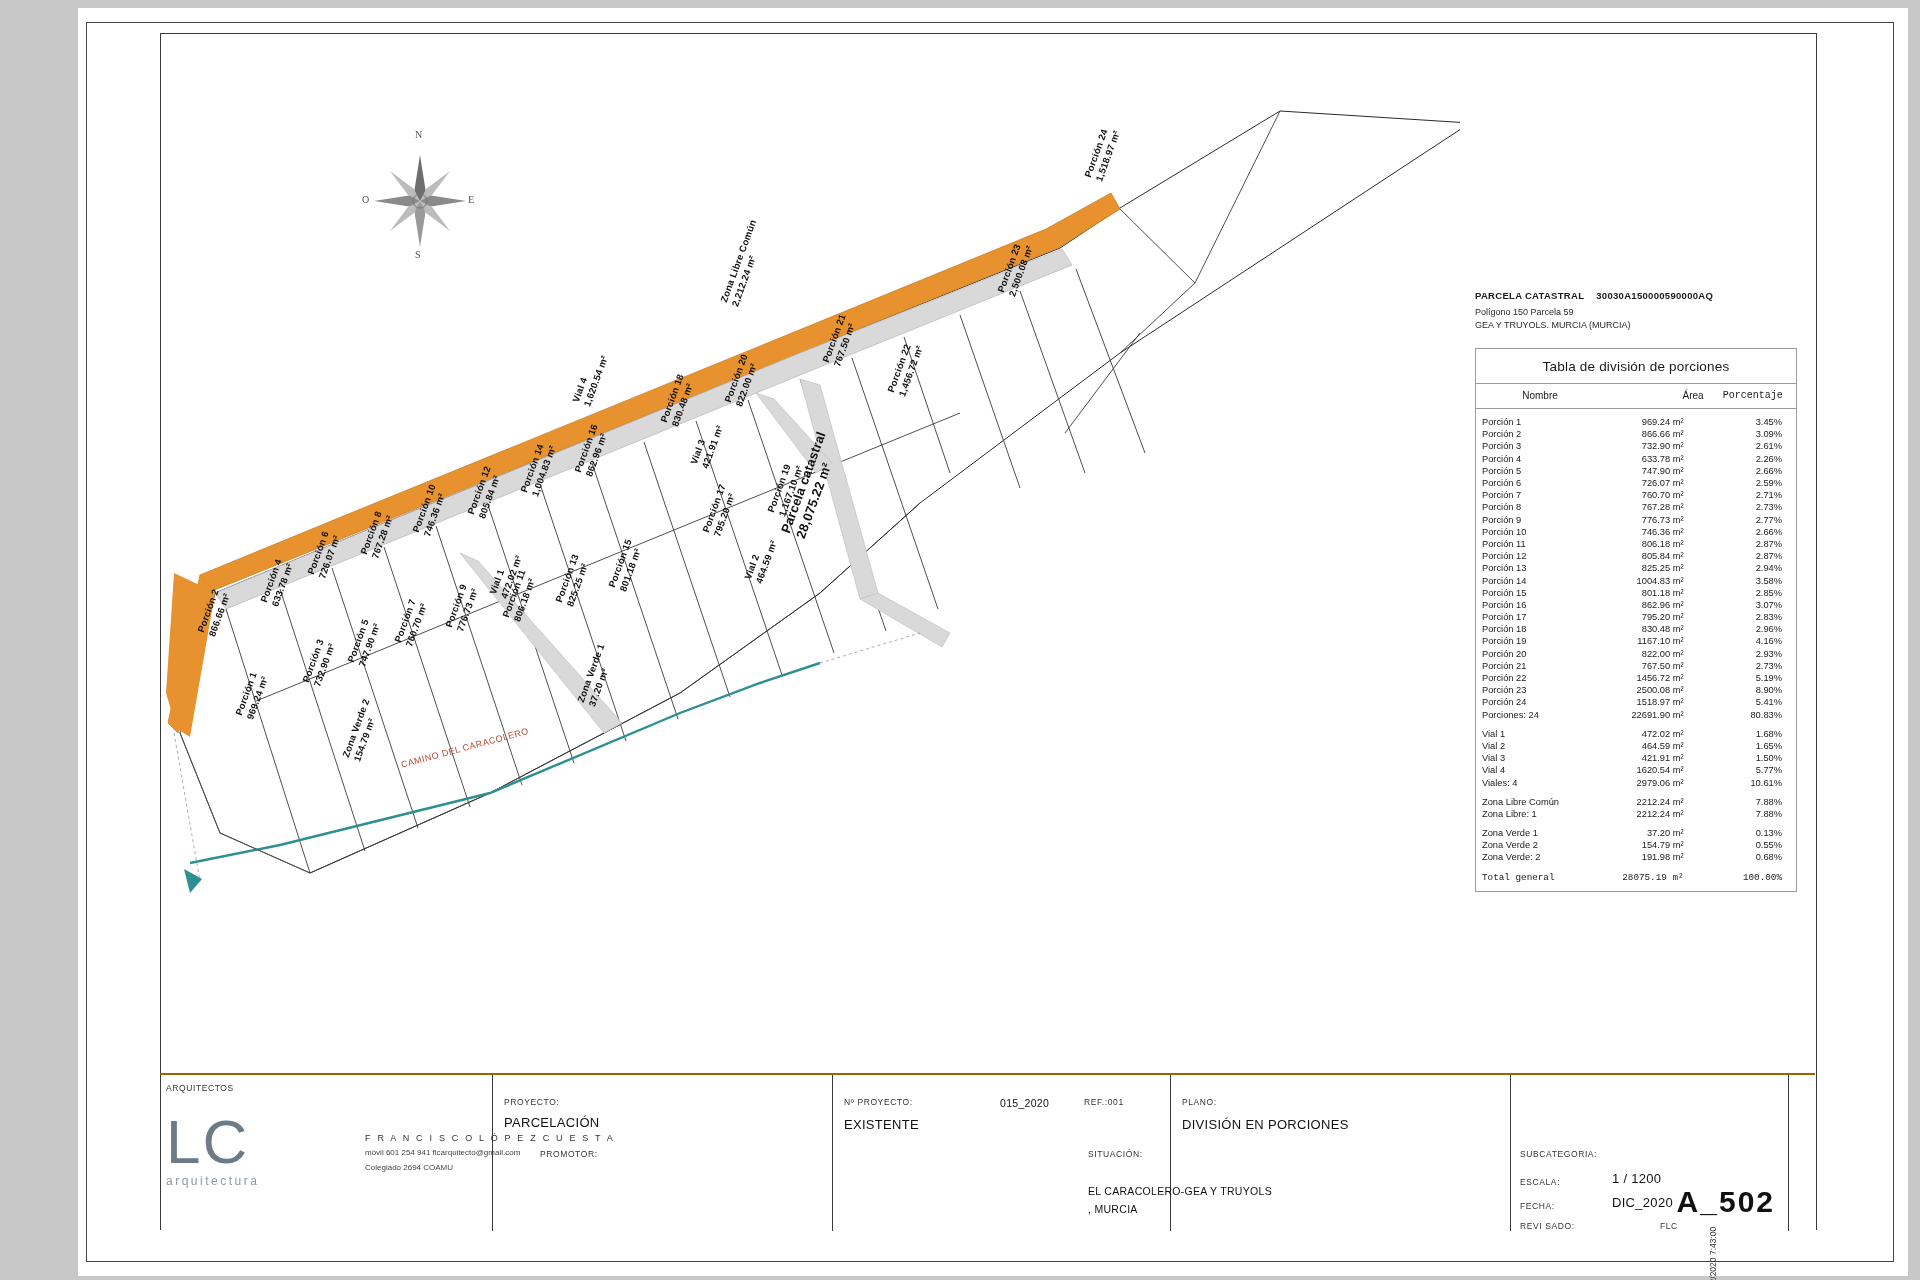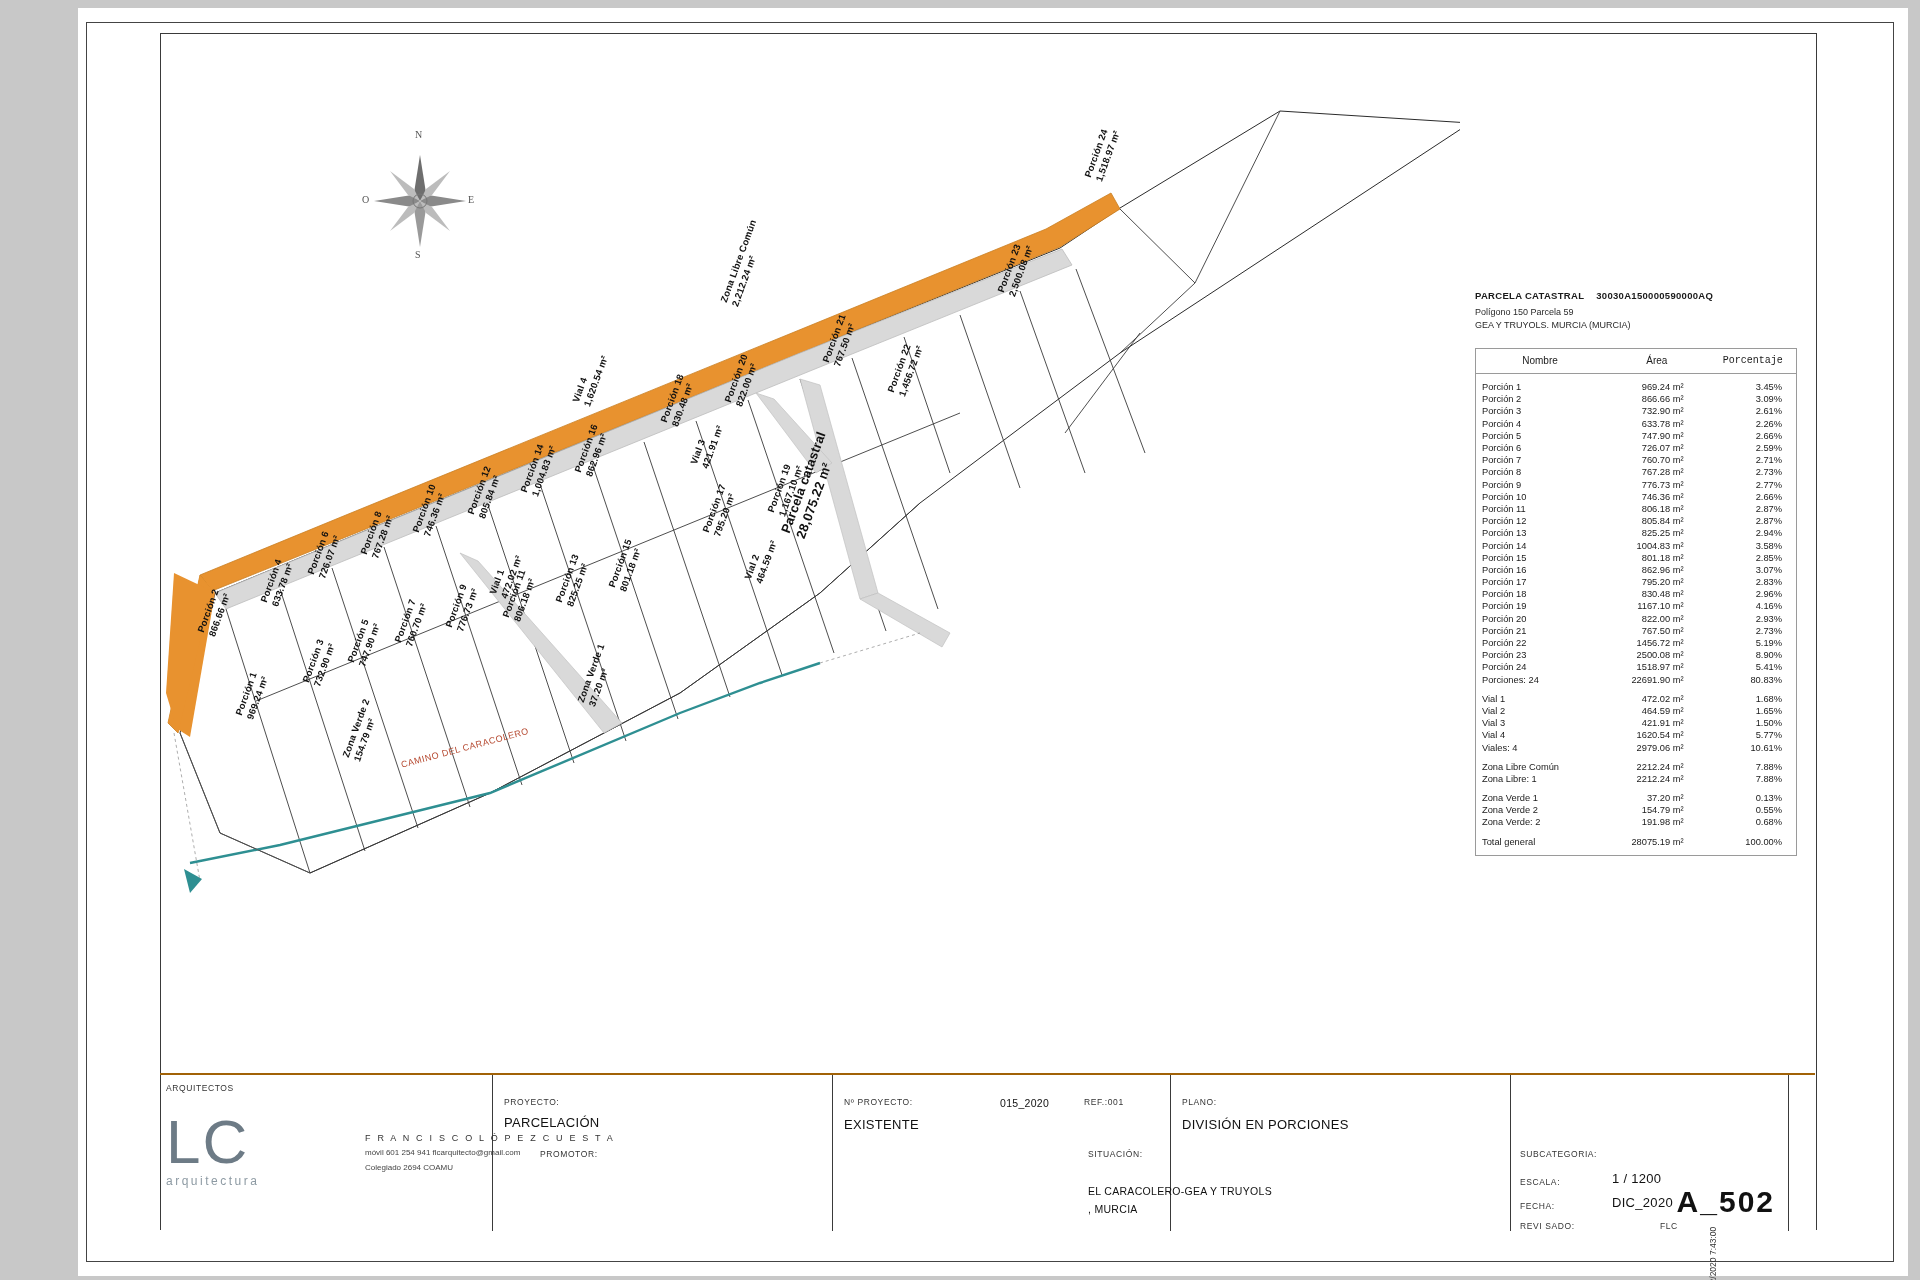--- a/index.html
+++ b/index.html
@@ -90,29 +90,29 @@
   }
   table { width: 100%; border-collapse: collapse; font-size: 9.3px; }
   th {
     font-weight: normal;
     padding: 6px 6px 7px;
     text-align: center;
     border-bottom: 1px solid #9a9a9a;
     font-size: 10px;
   }
   th.c1 { text-align: center; width: 40%; }
-  th.c2 { text-align: center; width: 33%; margin-top: 48px; }
+  th.c2 { text-align: right; width: 33%; margin-top: 48px; }
   th.c3 { text-align: center; width: 27%; font-family: Liberation Mono, monospace; }
   td { padding: 1.1px 6px; white-space: nowrap; }
   td.c1 { text-align: left; }
   td.c2 { text-align: right; padding-right: 26px; }
   td.c3 { text-align: right; padding-right: 14px; }
   tbody tr:first-child td { padding-top: 8px; }
   tr.gap td { height: 7px; padding: 0; }
-  tr.total td { padding-bottom: 8px; }
+  tr.total td { padding-bottom: 8px; font-family: Liberation Mono, monospace; }
 
   
   #titleblock {
     position: absolute;
     left: 160px;
     top: 1073px;
     width: 1655px;
     height: 156px;
     border-top: 2px solid #a16207;
     font-size: 10px;
@@ -348,20 +348,21 @@
     <div id="cat-head">
       <span>PARCELA CATASTRAL</span>
       <span class="ref">30030A150000590000AQ</span>
     </div>
     <div id="cat-sub">
       <div>Polígono 150 Parcela 59</div>
       <div>GEA Y TRUYOLS. MURCIA (MURCIA)</div>
     </div>
 
     <div id="table-box">
+      <div id="table-title">Tabla de división de porciones</div>
       <table>
         <thead>
           <tr>
             <th class="c1">Nombre</th>
             <th class="c2">Área</th>
             <th class="c3">Porcentaje</th>
           </tr>
         </thead>
         <tbody id="table-body">
             <tr>

